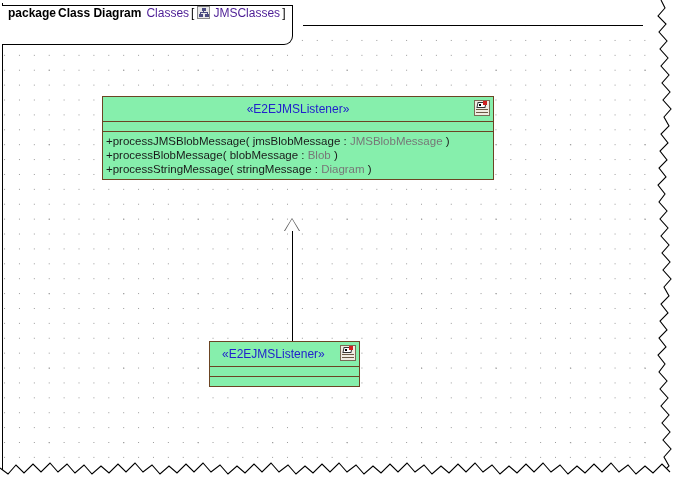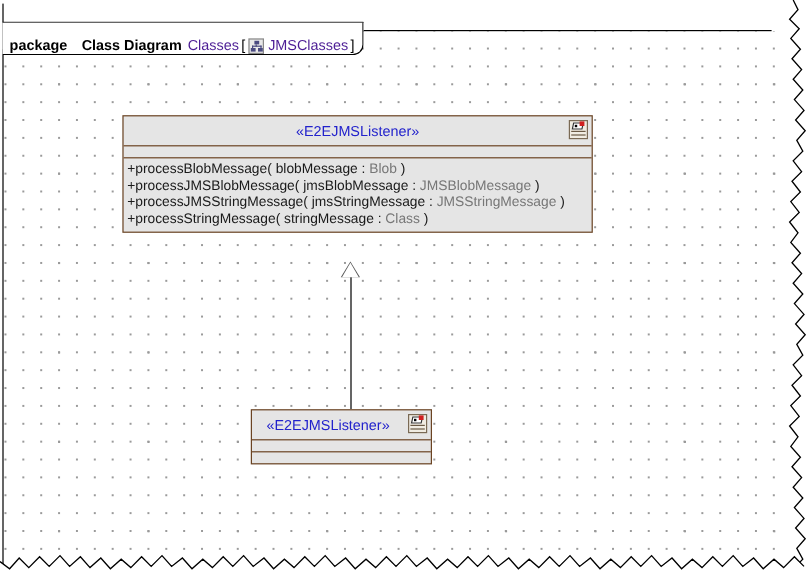--- a/index.html
+++ b/index.html
@@ -42,28 +42,28 @@
   .frame-top-right {
     position: absolute;
     left: 303px; top: 25px;
     width: 340px; height: 1px;
     background: #000000;
   }
 
   
   .pkg-tab {
     position: absolute;
-    left: 2px; top: 18px;
-    height: 28px;
+    left: 2px; top: 5px;
+    height: 40px;
     border-top: 1px solid #000;
     border-right: 1px solid #000;
     border-bottom: 1px solid #000;
     background: #ffffff;
     display: flex;
-    align-items: flex-end;
+    align-items: flex-start;
     padding: 0 7px 0 6px;
     box-sizing: border-box;
     white-space: nowrap;
     border-radius: 0 0 9px 0;
   }
   .pkg-kw {
     font-size: 12px;
     font-weight: bold;
     color: #000000;
     letter-spacing: 0px;
@@ -98,21 +98,21 @@
   .pkg-icon .n-bl   { left: 1px;  top: 7px;  width: 4px; height: 3px; }
   .pkg-icon .n-br   { left: 7px;  top: 7px;  width: 4px; height: 3px; }
   .pkg-icon .v-stem { left: 5px;  top: 4px;  width: 1px; height: 2px; }
   .pkg-icon .h-bar  { left: 2px;  top: 5px;  width: 8px; height: 1px; }
   .pkg-icon .l-stem { left: 2px;  top: 5px;  width: 1px; height: 2px; }
   .pkg-icon .r-stem { left: 9px;  top: 5px;  width: 1px; height: 2px; }
 
   
   .uml-class {
     position: absolute;
-    background: #e5e5e5;
+    background: #86efac;
     border: 1px solid #6b4423;
     box-sizing: border-box;
   }
   .uml-head {
     position: relative;
     padding: 5px 4px 4px 4px;
     text-align: center;
   }
   .uml-stereo {
     font-size: 12px;
@@ -227,21 +227,21 @@
 
 <div id="canvas">
 
   <div class="grid-layer"></div>
 
   <div class="frame-left"></div>
   <div class="frame-top-right"></div>
 
   <div class="pkg-tab">
     <span class="pkg-kw">package</span>
-    <span class="pkg-kw" style="margin-left:12px;">Class Diagram</span>
+    <span class="pkg-kw" style="margin-left:2px;">Class Diagram</span>
     <span class="pkg-name">Classes</span>
     <span class="pkg-bracket">[</span>
     <span class="pkg-icon">
       <i class="n-top"></i>
         <i class="v-stem"></i>
         <i class="h-bar"></i>
       <i class="l-stem"></i>
         <i class="r-stem"></i>
         <i class="n-bl"></i>
         <i class="n-br"></i>
@@ -264,30 +264,27 @@
     </div>
 
     <div class="uml-sep"></div>
 
     <div class="uml-compartment empty"></div>
 
     <div class="uml-sep"></div>
 
     <div class="uml-compartment">
       <div class="uml-op">
+        <span class="vis">+</span><span>processJMSBlobMessage</span><span>(</span><span> jmsBlobMessage </span><span>: </span><span class="type">JMSBlobMessage</span><span> )</span>
+      </div>
+      <div class="uml-op">
         <span class="vis">+</span><span>processBlobMessage</span><span>(</span><span> blobMessage </span><span>: </span><span class="type">Blob</span><span> )</span>
       </div>
       <div class="uml-op">
-        <span class="vis">+</span><span>processJMSBlobMessage</span><span>(</span><span> jmsBlobMessage </span><span>: </span><span class="type">JMSBlobMessage</span><span> )</span>
-      </div>
-      <div class="uml-op">
-        <span class="vis">+</span><span>processJMSStringMessage</span><span>(</span><span> jmsStringMessage </span><span>: </span><span class="type">JMSStringMessage</span><span> )</span>
-      </div>
-      <div class="uml-op">
-        <span class="vis">+</span><span>processStringMessage</span><span>(</span><span> stringMessage </span><span>: </span><span class="type">Class</span><span> )</span>
+        <span class="vis">+</span><span>processStringMessage</span><span>(</span><span> stringMessage </span><span>: </span><span class="type">Diagram</span><span> )</span>
       </div>
     </div>
   </div>
 
   <div class="gen-line" style="left:292px; top:230px; height:111px;"></div>
   <div class="gen-tri-outline" style="left:284px; top:218px;"></div>
   <div class="gen-tri" style="left:285px; top:219px;"></div>
 
   <div class="uml-class" id="cls-1" style="left:209px; top:341px; width:151px;">
 

